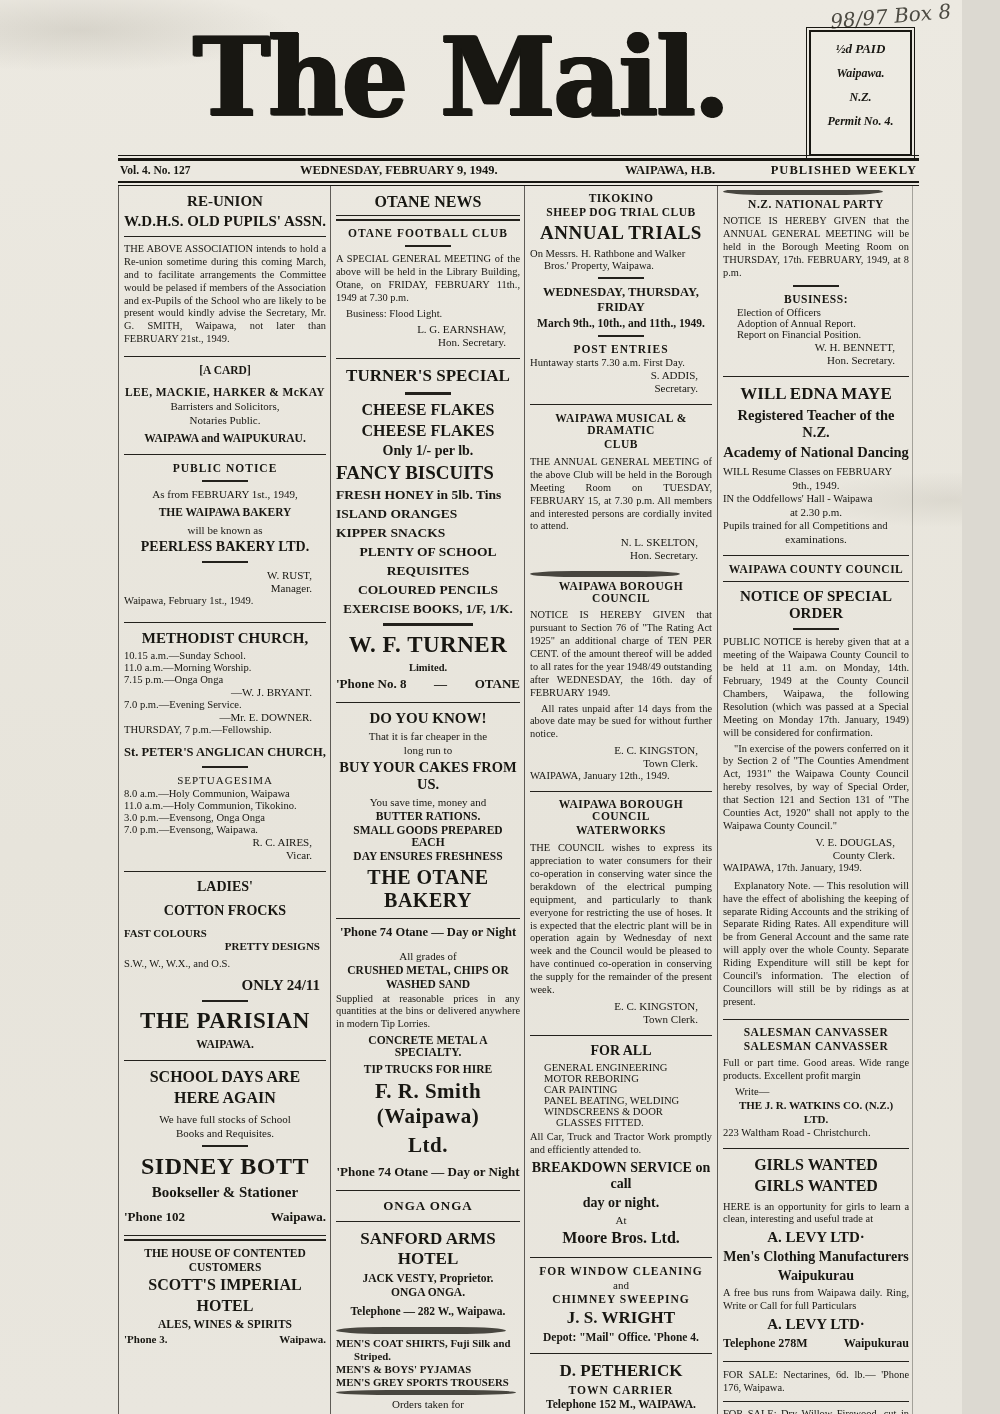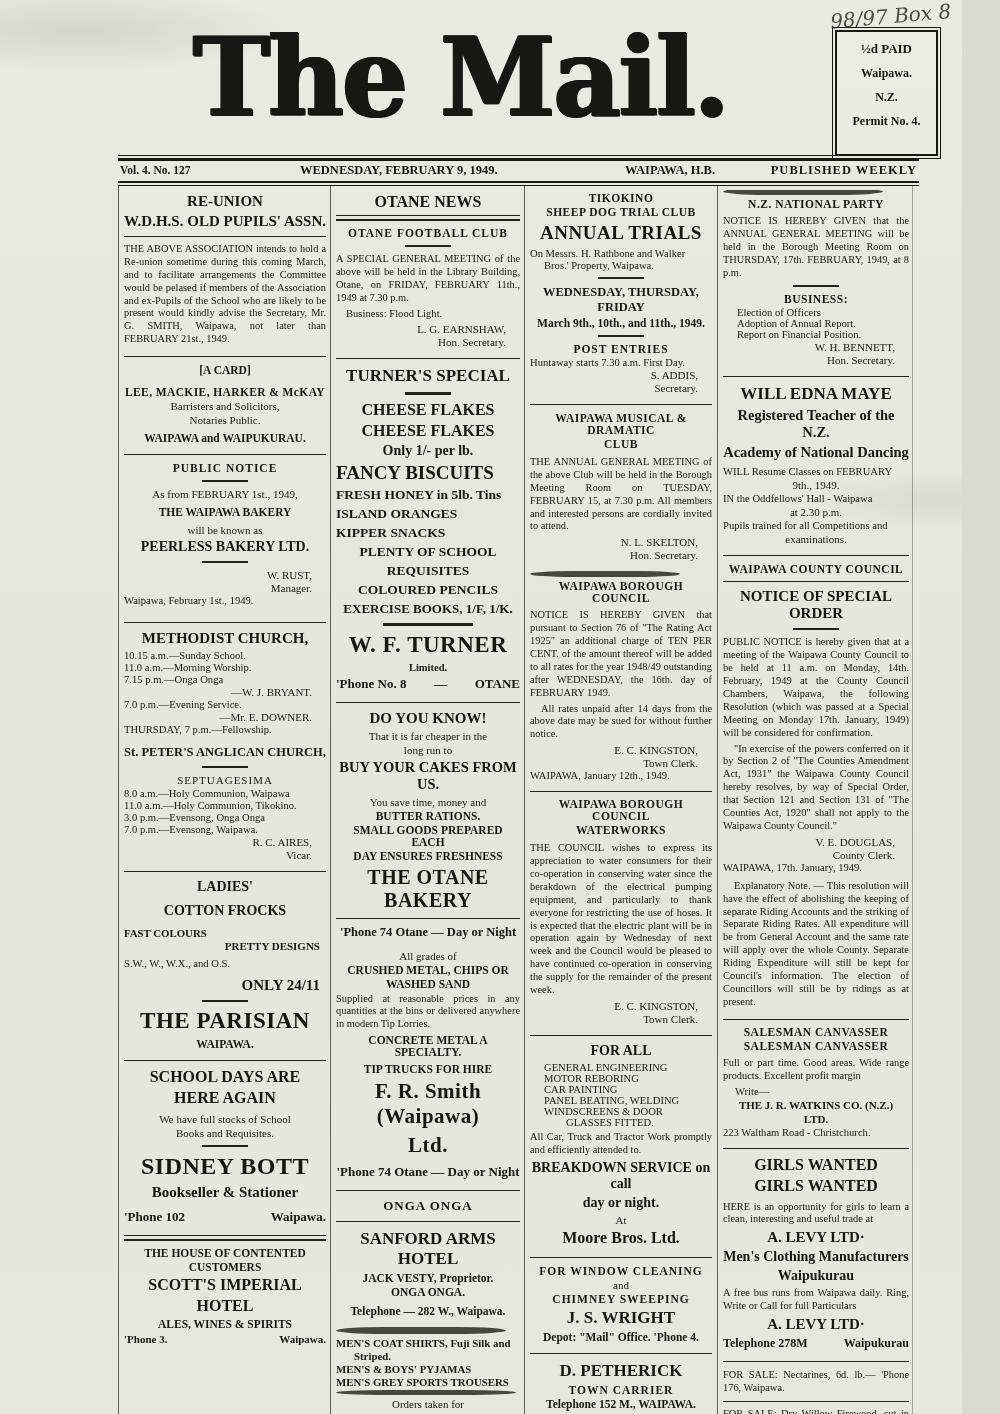--- a/index.html
+++ b/index.html
@@ -9,22 +9,22 @@
       radial-gradient(ellipse 300px 60px at 80px 30px, rgba(120,115,100,.18), transparent 70%),
       radial-gradient(ellipse 200px 40px at 950px 500px, rgba(120,115,100,.12), transparent 70%),
       linear-gradient(#ece9e1,#e7e4db 60%,#e9e6de);}
   
   .mast-title{position:absolute;top:8px;left:120px;width:680px;text-align:center;
     font-family:"DejaVu Serif",serif;font-weight:bold;font-size:104px;line-height:140px;
     letter-spacing:-2px;transform:scaleY(1.04);
     text-shadow:1px 0 currentColor,-1px 0 currentColor,0 1px currentColor,2px 1px currentColor;}
   .handwriting{position:absolute;top:2px;left:830px;width:170px;font-style:italic;font-size:20px;
     color:#4c4a42;transform:rotate(-5deg);font-family:"DejaVu Serif",serif;}
-  .permit-box{position:absolute;left:835px;top:30px;width:99px;height:122px;border:2px solid #181712;
-    outline:1px solid #181712;outline-offset:2px;text-align:center;background:rgba(240,238,230,.4);}
+  .permit-box{position:absolute;left:809px;top:30px;width:99px;height:122px;border:2px solid #181712;
+    outline:1px solid #181712;outline-offset:2px;text-align:center;background:rgba(240,238,230,.4);font-style:italic;}
   .permit-box div{margin-top:9px;font-weight:bold;font-size:13px;}
   .permit-box .sm{font-size:12px;}
   
   .dateline{position:absolute;left:118px;top:158px;width:797px;border-top:3px solid #181712;border-bottom:2px solid #181712;
     padding:2px 2px 3px 2px;display:flex;align-items:baseline;}
   .dateline::before{content:"";position:absolute;left:0;right:0;top:-6px;border-top:1px solid #181712;}
   .dateline::after{content:"";position:absolute;left:0;right:0;bottom:-5px;border-bottom:1px solid #181712;}
   .dl-vol{width:180px;font-weight:bold;font-size:11.5px;}
   .dl-date{width:280px;font-weight:bold;font-size:12.5px;}
   .dl-place{width:180px;font-weight:bold;font-size:12.5px;text-align:center;}
@@ -301,21 +301,21 @@
       <div class="sig">Town Clerk.</div>
     </div>
     <div class="hr"></div>
     <div class="art">
       <div class="cl-big" style="font-size:14px">FOR ALL</div>
       <div class="indent-list">GENERAL ENGINEERING</div>
       <div class="indent-list">MOTOR REBORING</div>
       <div class="indent-list">CAR PAINTING</div>
       <div class="indent-list">PANEL BEATING, WELDING</div>
       <div class="indent-list">WINDSCREENS &amp; DOOR</div>
-      <div class="indent-list" style="margin-left:36px">GLASSES FITTED.</div>
+      <div class="indent-list" style="margin-left:26px">GLASSES FITTED.</div>
       <p class="body">All Car, Truck and Tractor Work promptly and efficiently attended to.</p>
       <div class="cl-big" style="font-size:14px">BREAKDOWN SERVICE on call</div>
       <div class="cl-big" style="font-size:14px">day or night.</div>
       <div class="cl">At</div>
       <div class="cl-big" style="font-size:16px">Moore Bros. Ltd.</div>
     </div>
     <div class="hr"></div>
     <div class="art">
       <div class="cl-b" style="letter-spacing:1px">FOR WINDOW CLEANING</div>
       <div class="cl">and</div>

